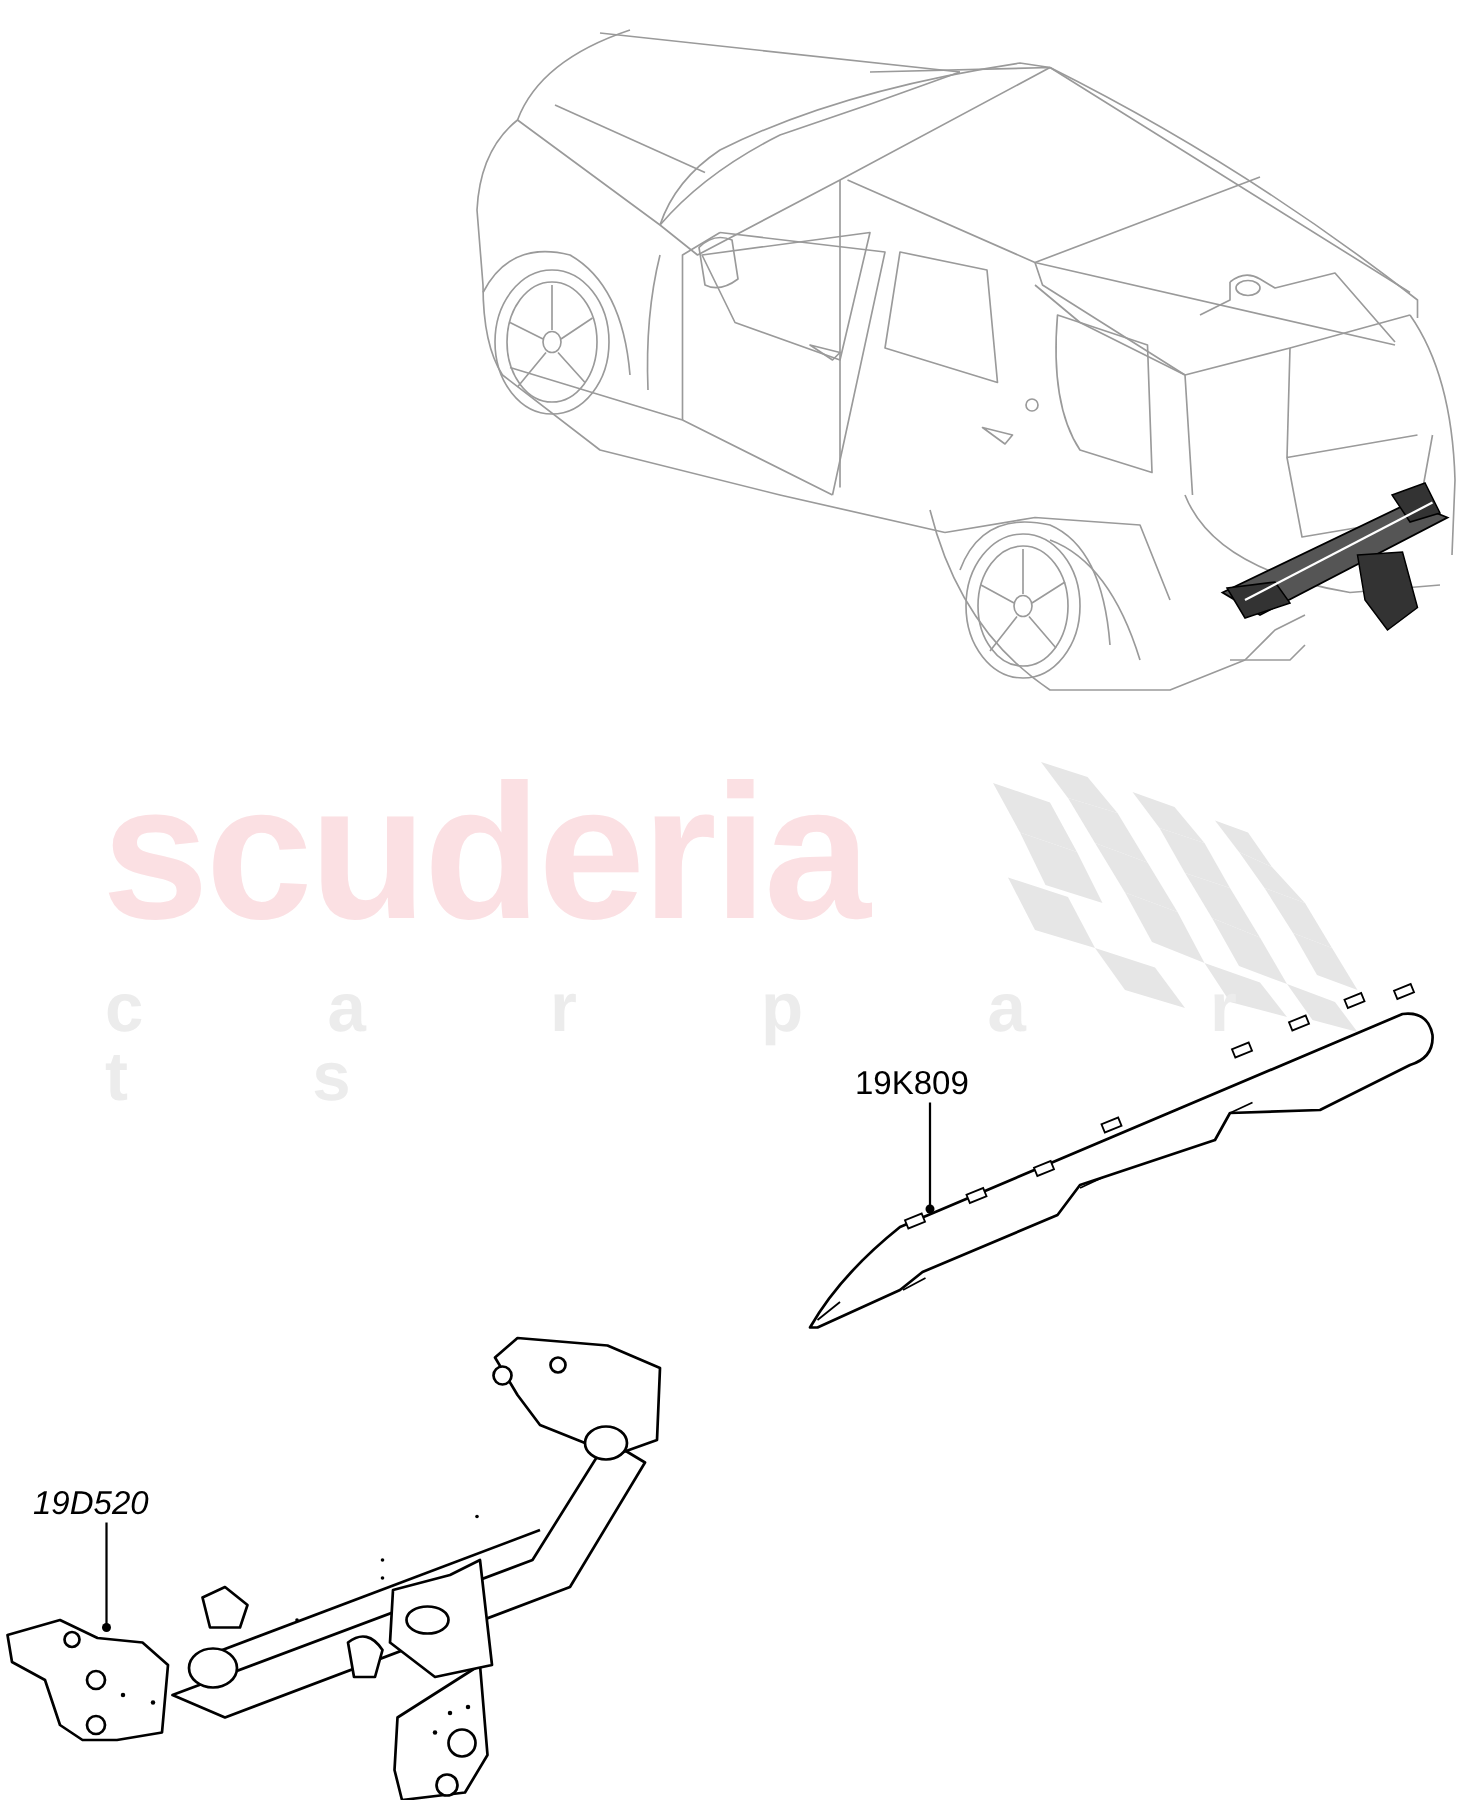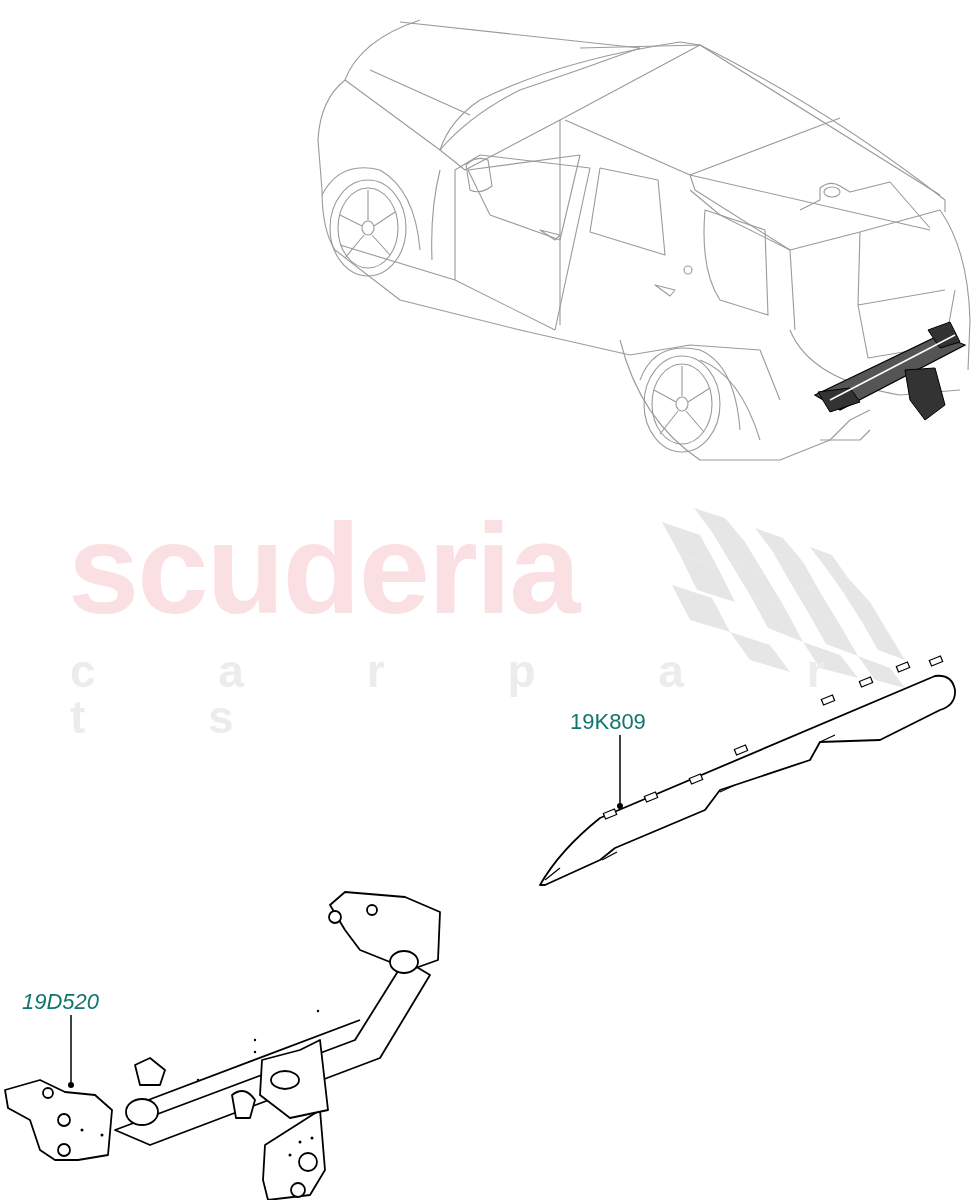--- a/index.html
+++ b/index.html
@@ -2,21 +2,21 @@
 <html><head>
 <meta charset="utf-8">
 <style>
   html, body { margin: 0; padding: 0; background: #ffffff; }
   body { width: 975px; height: 1200px; position: relative; overflow: hidden;
          font-family: "Liberation Sans", sans-serif; }
   .layer { position: absolute; left: 0; top: 0; }
   .wm-text { position: absolute; font-family: "Liberation Sans", sans-serif; font-weight: bold; }
   .wm-scuderia { left: 68px; top: 505px; font-size: 128px; color: #fbe0e3; letter-spacing: -2px; line-height: 1; }
   .wm-carparts { left: 70px; top: 648px; font-size: 46px; color: #ececec; letter-spacing: 55px; line-height: 1; }
-  .callout { position: absolute; color: #0f766e; font-size: 22px; line-height: 1; }
+  .callout { position: absolute; color: #000000; font-size: 22px; line-height: 1; }
   .callout-19k809 { left: 570px; top: 711px; }
   .callout-19d520 { left: 22px; top: 991px; font-style: italic; }
 </style>
 </head>
 <body>
 
 <svg class="layer" width="975" height="1200" viewBox="0 0 975 1200">
   <g fill="#e6e6e6">
     <polygon points="694,508 725,518 745,542 712,532"></polygon>
     <polygon points="755,528 783,538 803,562 773,552"></polygon>

